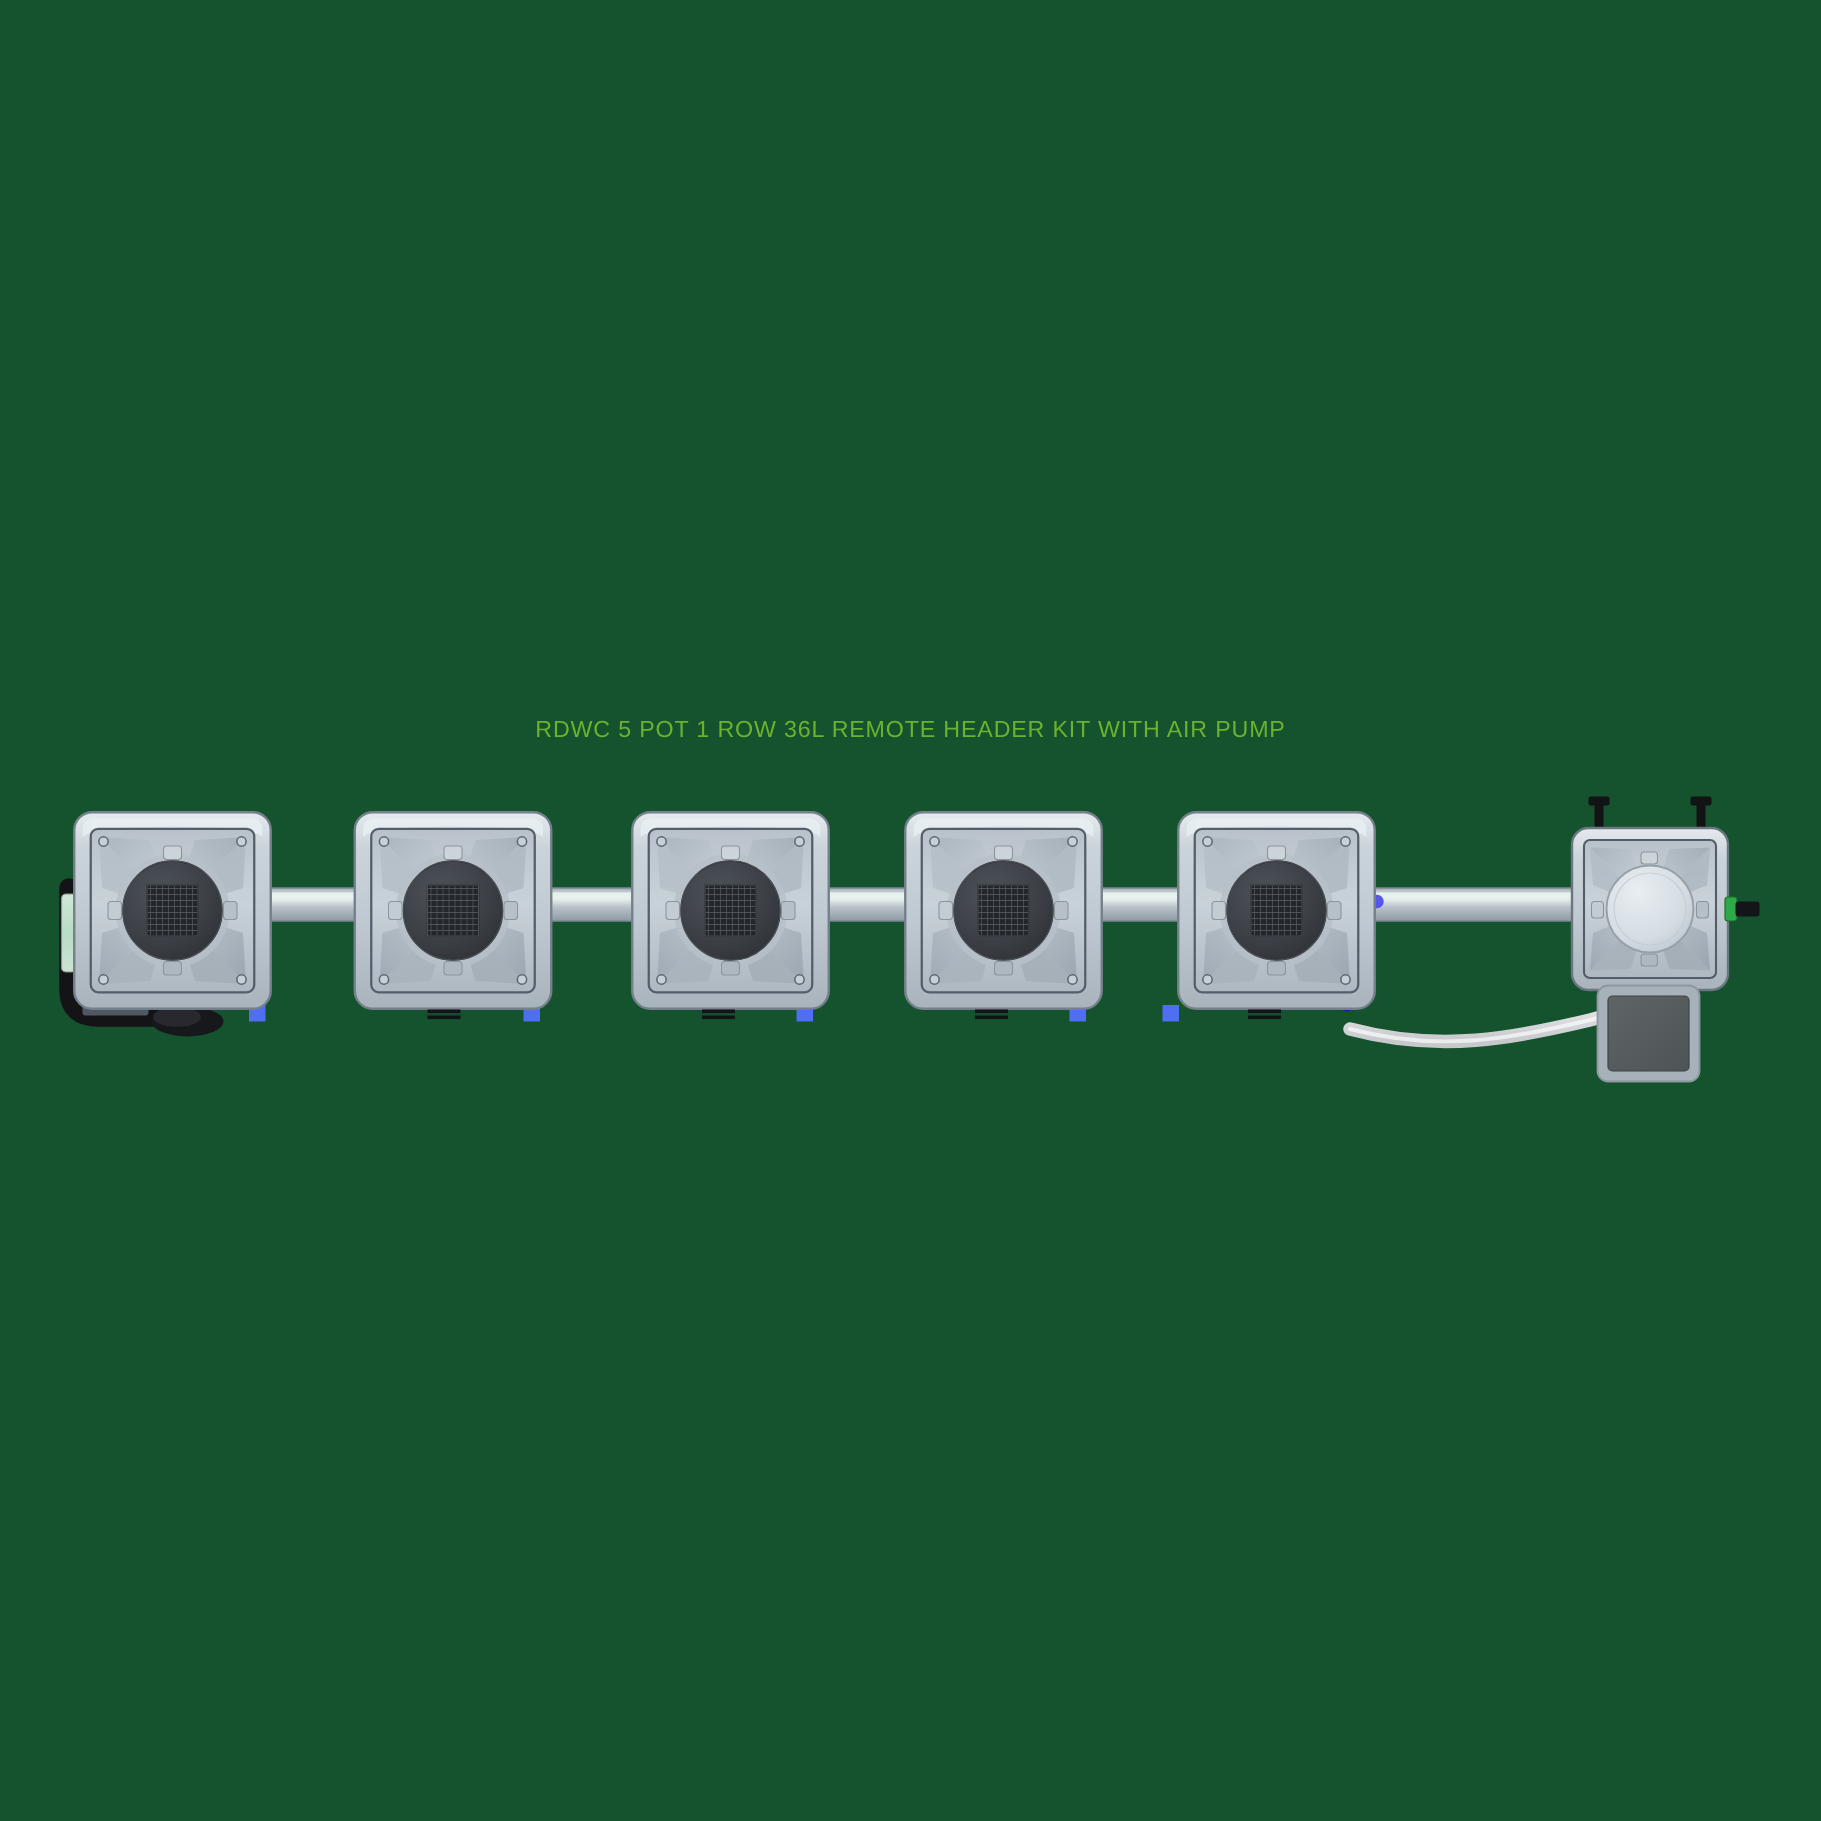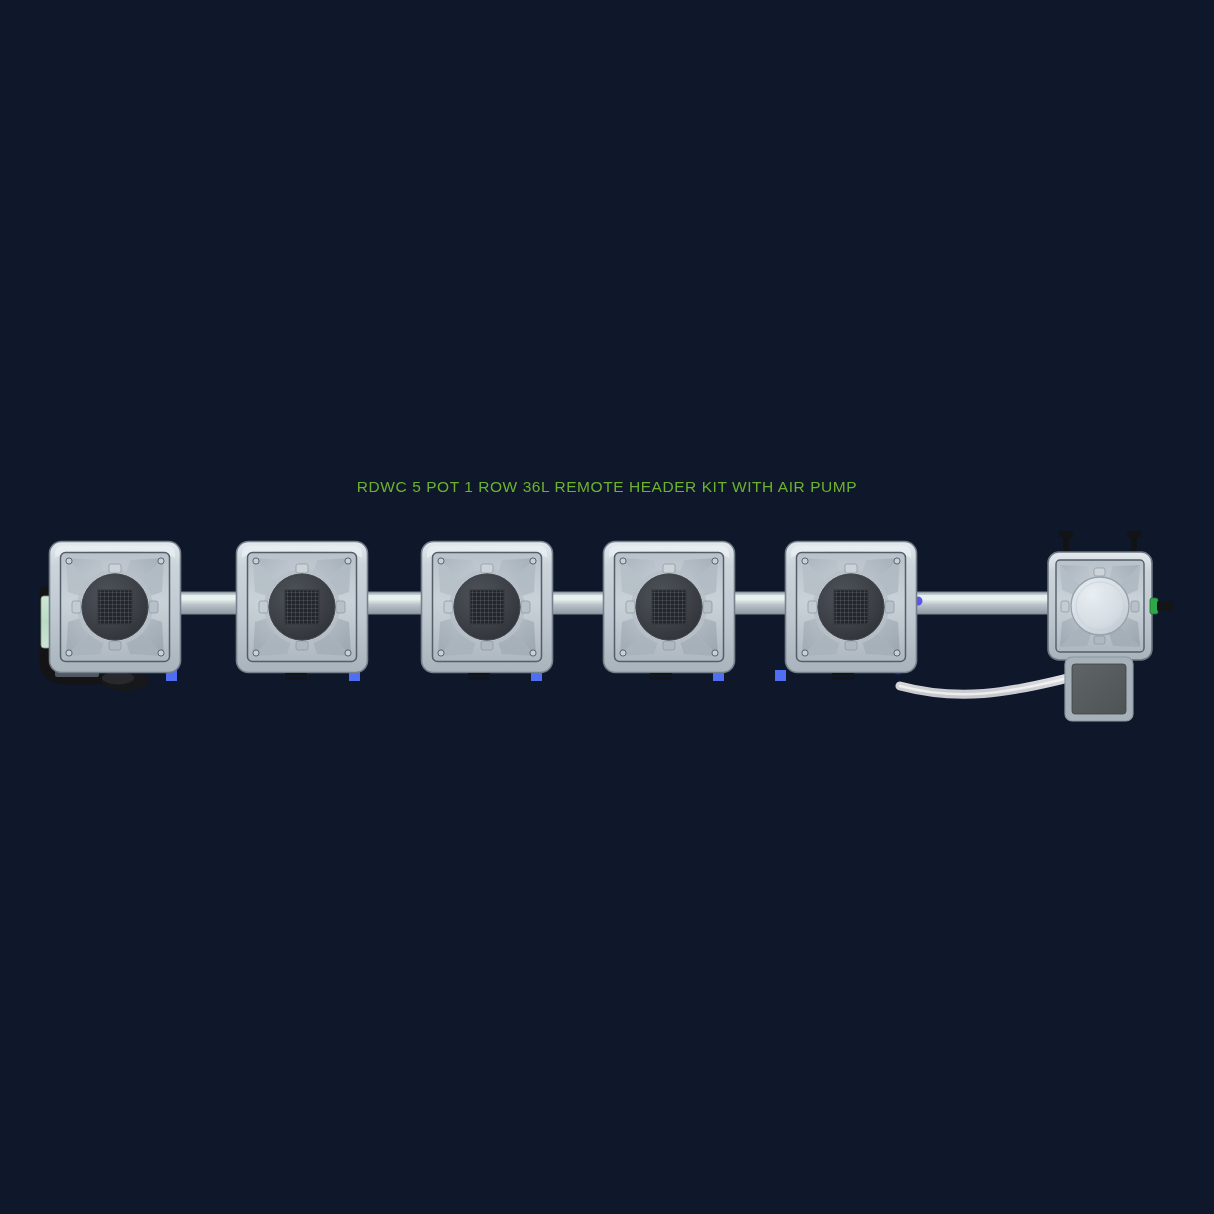--- a/index.html
+++ b/index.html
@@ -43,21 +43,21 @@
     left: 0;
     top: 0;
     width: 1214px;
     height: 1214px;
     display: block;
   }
 </style>
 </head>
 <body>
 
-<div id="stage" style="background: #0f172a;">
+<div id="stage" style="background: #14532d;">
 
   <div id="product-title" style="color: rgb(108, 178, 46);">RDWC 5 POT 1 ROW 36L REMOTE HEADER KIT WITH AIR PUMP</div>
 
   <svg id="diagram" viewBox="0 0 1214 1214" xmlns="http://www.w3.org/2000/svg">
 
     <defs>
 
       <linearGradient id="potShell" x1="0" y1="0" x2="0" y2="1">
         <stop offset="0" stop-color="#e4eaee"></stop>
         <stop offset="0.18" stop-color="#ccd4db"></stop>

